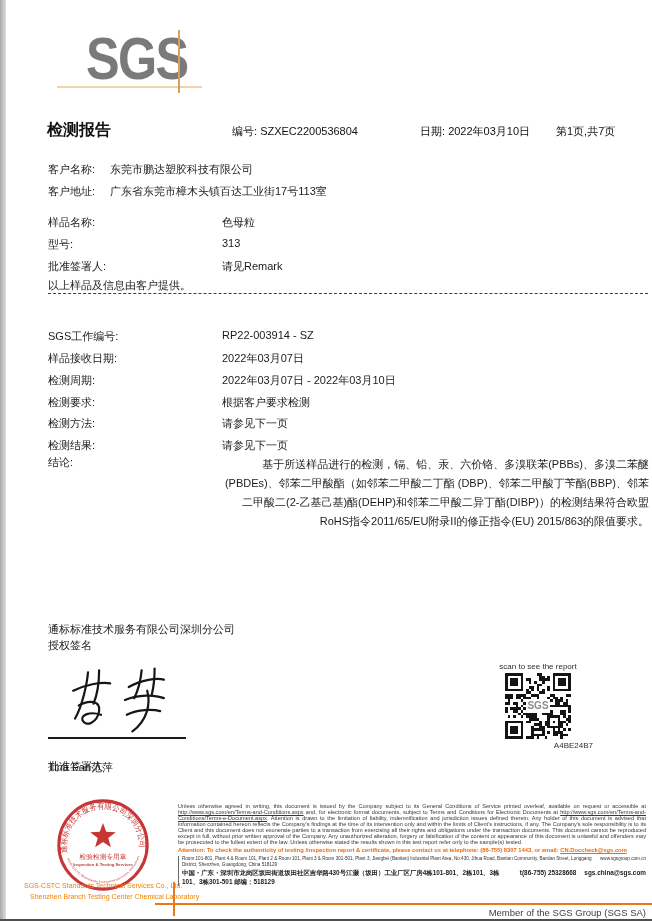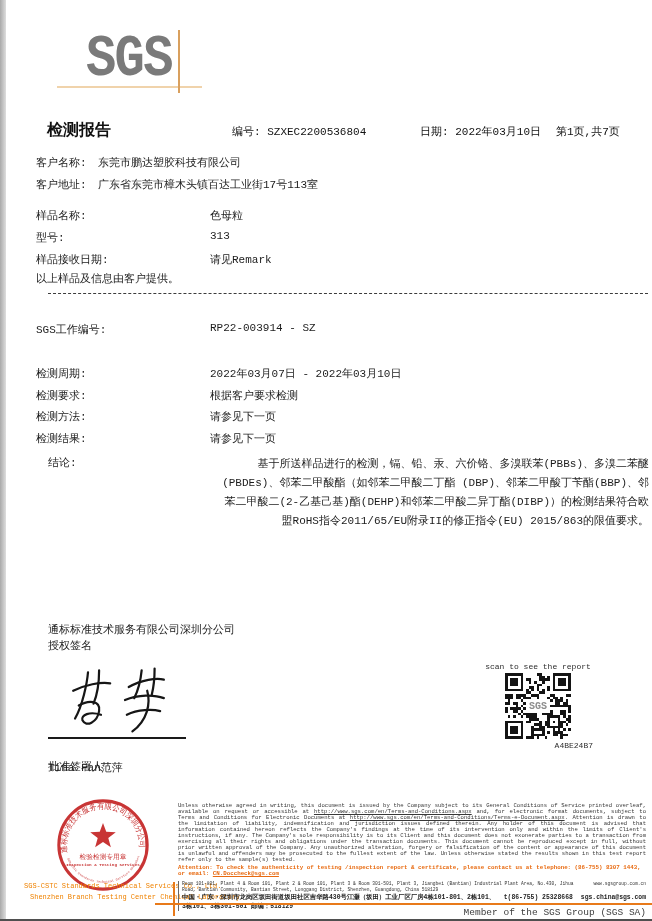--- a/index.html
+++ b/index.html
@@ -1,34 +1,34 @@
 <!DOCTYPE html>
 <html><head>
 <meta charset="utf-8">
 <style>
   html,body{margin:0;padding:0;background:#ffffff;}
   .page{position:relative;width:652px;height:921px;background:#ffffff;overflow:hidden;
-        font-family:Liberation Mono, monospace;color:#1c1c1c;font-size:11px;}
+        font-family:Liberation Sans, sans-serif;color:#1c1c1c;font-size:11px;}
   .edge-left{position:absolute;left:0;top:0;width:6px;height:921px;
              background:linear-gradient(to right,#a9a9a9,#dedede);}
   .edge-bottom{position:absolute;left:0;bottom:0;width:652px;height:2px;background:#4f4f4f;}
 
   
   .logo{position:absolute;left:86px;top:30px;font-size:60px;font-weight:bold;color:#7a7a7a;
         line-height:58px;letter-spacing:-2px;transform:scaleX(.84);transform-origin:left top;}
   .logo-hline{position:absolute;left:57px;top:86px;width:145px;height:2px;background:#f0d3ab;}
   .logo-vline{position:absolute;left:178px;top:30px;width:2px;height:63px;background:#d9a05e;}
 
   
   .doc-title{position:absolute;left:47px;top:120px;font-size:16px;font-weight:bold;color:#111;}
   .hmeta{position:absolute;top:124px;font-size:11px;color:#111;}
   .h-no{left:232px;} .h-date{left:420px;} .h-page{left:556px;}
 
   
-  .row{position:absolute;left:36px;display:flex;white-space:nowrap;}
+  .row{position:absolute;left:48px;display:flex;white-space:nowrap;margin-top:7px;}
   .lbl{width:174px;flex:none;}
   .lbl-n{width:62px;flex:none;}
   .sep-dashed{position:absolute;left:48px;top:293px;width:600px;border-top:1.5px dashed #3c3c3c;}
 
   .conclusion-label{position:absolute;left:48px;top:455px;}
   .conclusion-text{position:absolute;left:222px;top:455px;width:427px;line-height:19px;
                    white-space:normal;text-align:right;}
 
   
   .sig-company{position:absolute;left:48px;top:622px;}
@@ -94,30 +94,34 @@
   </div>
   <div class="row" style="top:208px">
     <span class="lbl">样品名称:</span>
     <span>色母粒</span>
   </div>
   <div class="row" style="top:230px">
     <span class="lbl">型号:</span>
     <span>313</span>
   </div>
   <div class="row" style="top:252px">
-    <span class="lbl">样品接收日期:</span>
+    <span class="lbl">批准签署人:</span>
     <span>请见Remark</span>
   </div>
   <div class="row" style="top:271px">以上样品及信息由客户提供。</div>
 
   <div class="sep-dashed"></div>
 
   <div class="row" style="top:322px">
     <span class="lbl">SGS工作编号:</span>
     <span>RP22-003914 - SZ</span>
+  </div>
+  <div class="row" style="top:344px">
+    <span class="lbl">样品接收日期:</span>
+    <span>2022年03月07日</span>
   </div>
   <div class="row" style="top:366px">
     <span class="lbl">检测周期:</span>
     <span>2022年03月07日 - 2022年03月10日</span>
   </div>
   <div class="row" style="top:388px">
     <span class="lbl">检测要求:</span>
     <span>根据客户要求检测</span>
   </div>
   <div class="row" style="top:409px">

